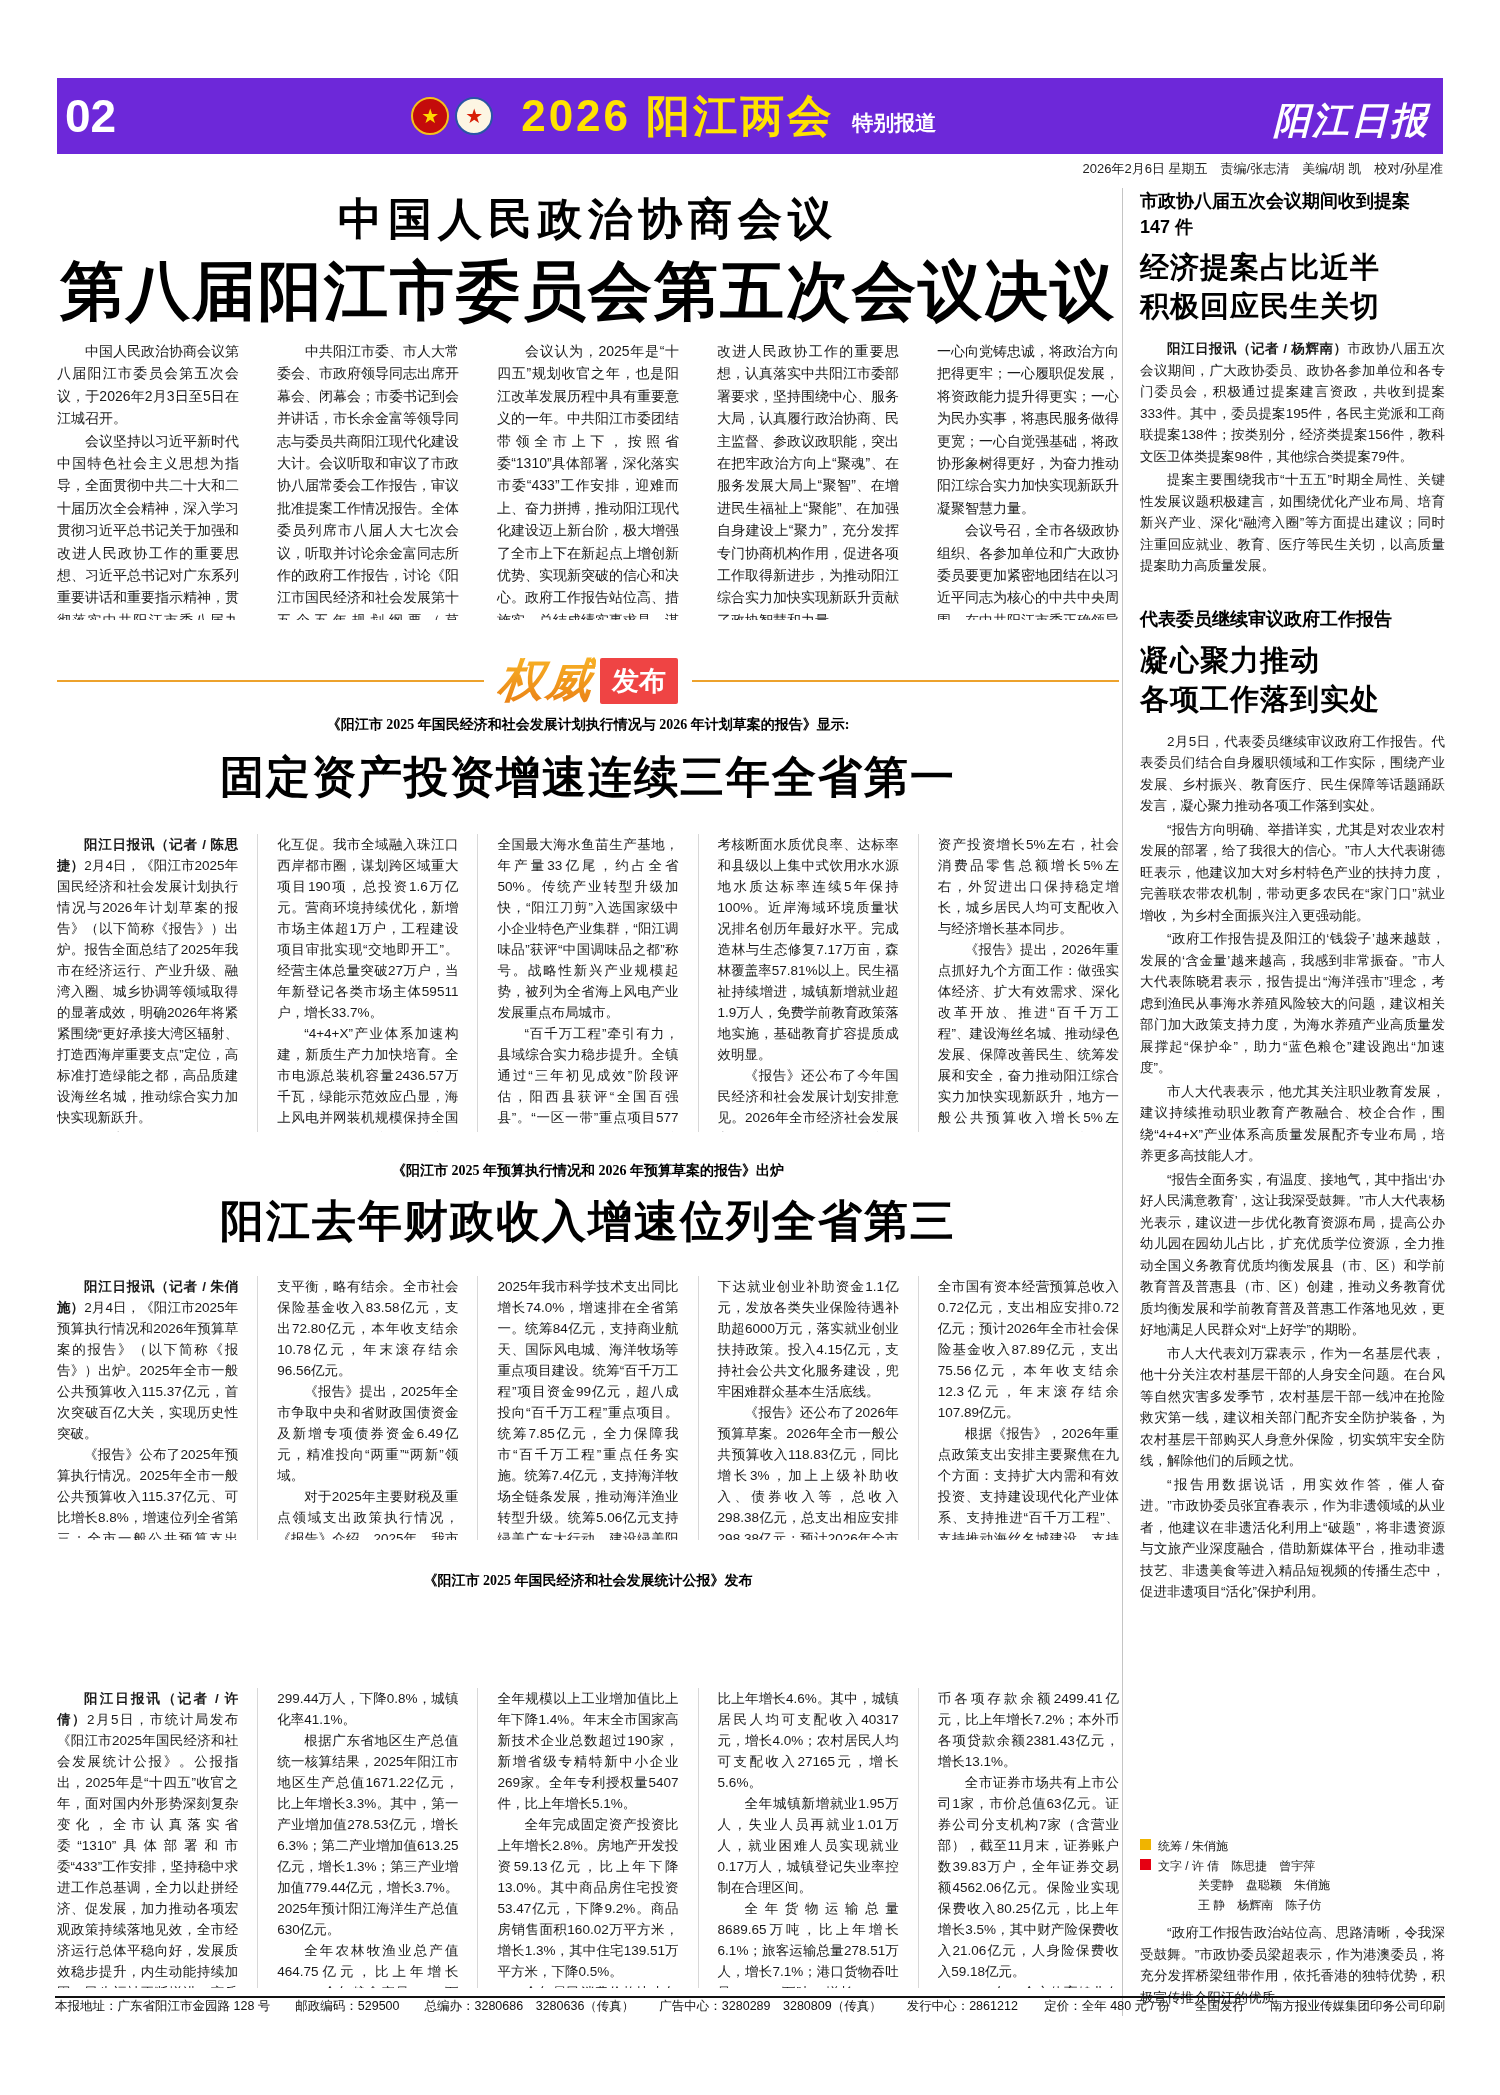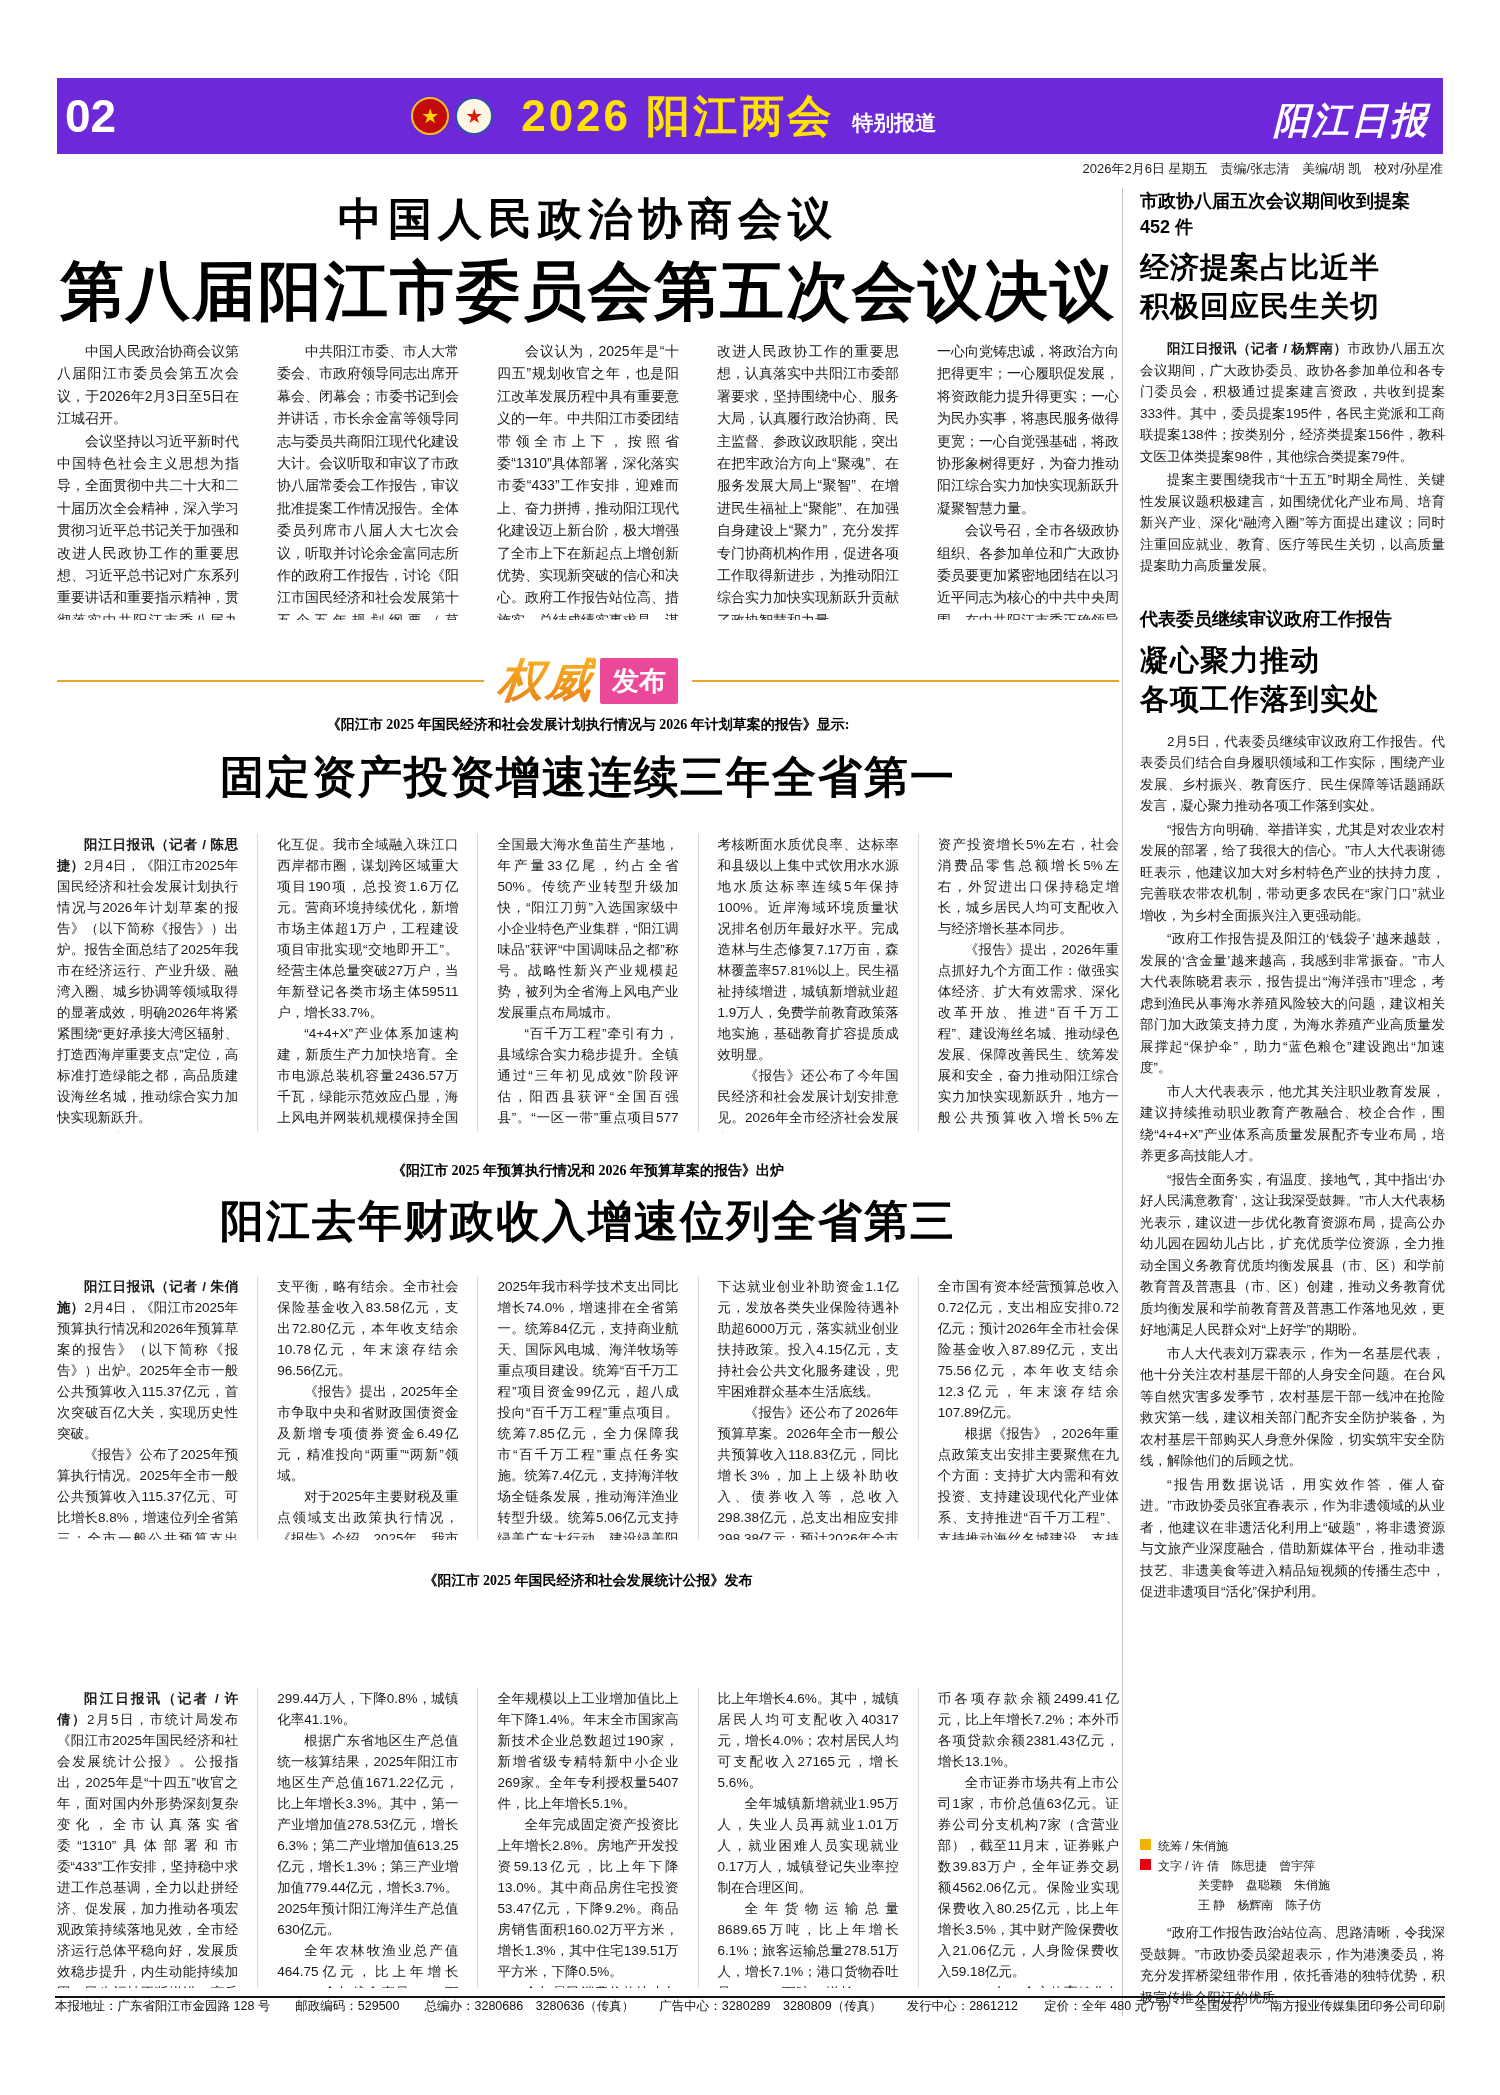--- a/index.html
+++ b/index.html
@@ -42,21 +42,21 @@
 
   
   .authority { position:absolute; left:57px; top:650px; width:1062px; display:flex;
                align-items:center; }
   .auth-line { flex:1; height:2px; background:#eda22c; }
   .auth-logo { display:flex; align-items:center; margin:0 14px; }
   .auth-word1 { font-size:46px; font-weight:bold; font-style:italic; letter-spacing:2px;
                 transform:skewX(-6deg); background:linear-gradient(180deg,#f9b826,#e87a14);
                 -webkit-background-clip:text; background-clip:text; color:transparent;
                 font-family:"Liberation Serif","DejaVu Serif",serif; }
-  .auth-word2 { background:#ec4899; color:#fff; font-size:27px; font-weight:bold;
+  .auth-word2 { background:#ef4444; color:#fff; font-size:27px; font-weight:bold;
                 padding:5px 12px; margin-left:6px; border-radius:2px; }
 
   .kicker { position:absolute; left:57px; width:1062px; text-align:center; font-size:14px;
             font-weight:bold; color:#000; }
   .bighead { position:absolute; left:57px; width:1062px; text-align:center; font-size:44px;
              font-weight:bold; letter-spacing:2px; color:#000; }
 
   
   .sidebar { position:absolute; left:1122px; top:188px; width:323px; height:1828px;
              border-left:1px solid #c4c4c4; padding-left:17px; overflow:hidden; }
@@ -206,21 +206,21 @@
     </div>
     <div class="col">
       <p class="para cont">币各项存款余额2499.41亿元，比上年增长7.2%；本外币各项贷款余额2381.43亿元，增长13.1%。</p>
       <p class="para">全市证券市场共有上市公司1家，市价总值63亿元。证券公司分支机构7家（含营业部），截至11月末，证券账户数39.83万户，全年证券交易额4562.06亿元。保险业实现保费收入80.25亿元，比上年增长3.5%，其中财产险保费收入21.06亿元，人身险保费收入59.18亿元。</p>
       <p class="para">2025年，全市体育健儿在国内外重大比赛中获得优异成绩，共夺得15金18银24铜（其中，国家级2金5银7铜，省级11金13银17铜）。</p>
     </div>
   </div>
 
   <div class="sidebar">
     <div>
-      <div class="sb-kicker">市政协八届五次会议期间收到提案 452 件</div>
+      <div class="sb-kicker">市政协八届五次会议期间收到提案 147 件</div>
       <div class="sb-head">
         <div>经济提案占比近半</div>
         <div>积极回应民生关切</div>
       </div>
       <div class="sb-body art1-body">
         <p class="para"><b>阳江日报讯（记者 / 杨辉南）</b><span>市政协八届五次会议期间，广大政协委员、政协各参加单位和各专门委员会，积极通过提案建言资政，共收到提案333件。其中，委员提案195件，各民主党派和工商联提案138件；按类别分，经济类提案156件，教科文医卫体类提案98件，其他综合类提案79件。</span></p>
         <p class="para">提案主要围绕我市“十五五”时期全局性、关键性发展议题积极建言，如围绕优化产业布局、培育新兴产业、深化“融湾入圈”等方面提出建议；同时注重回应就业、教育、医疗等民生关切，以高质量提案助力高质量发展。</p>
       </div>
     </div>
 

